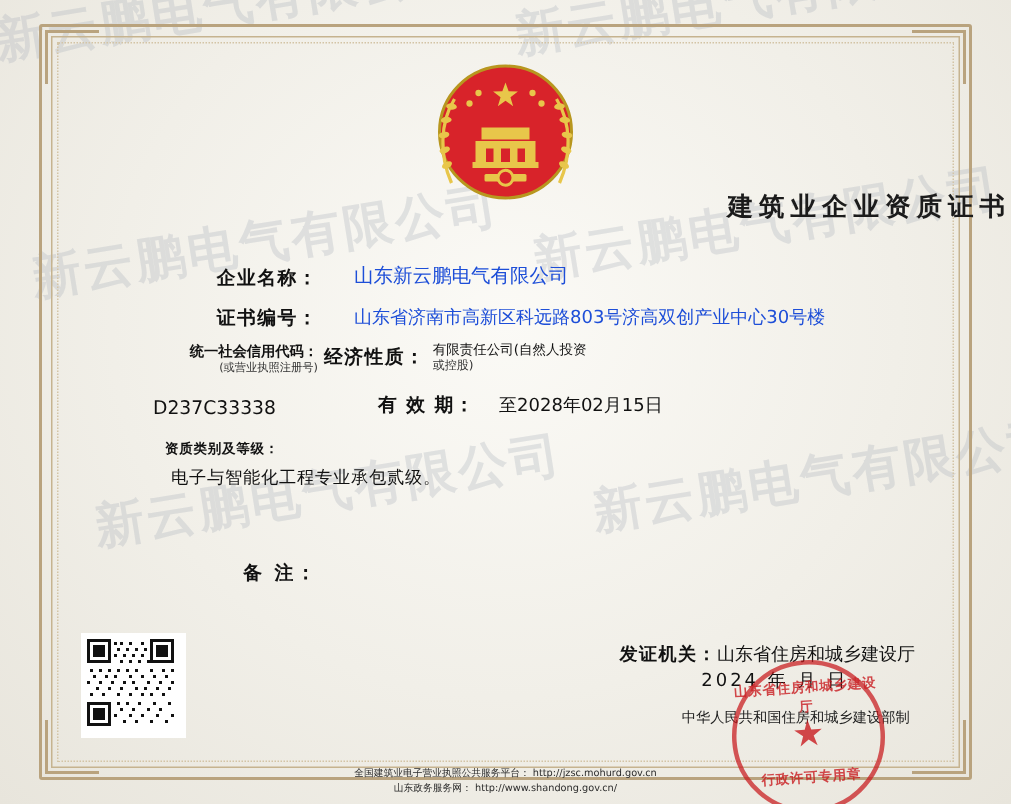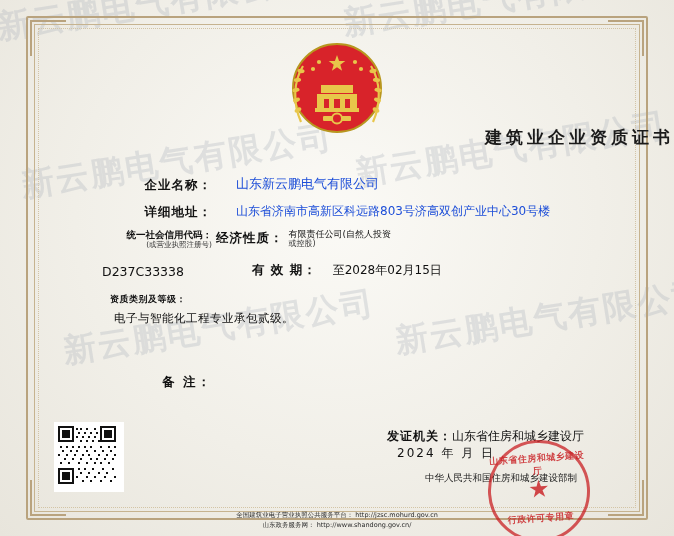--- a/index.html
+++ b/index.html
@@ -223,23 +223,23 @@
   .row-remark {
     margin-top: 48px;
     display: flex;
     align-items: flex-end;
   }
   .remark-label { width: 116px; text-align: right; font-size: 12.5px; font-weight: 700; letter-spacing: 2px; }
 
   
   .issuer {
     position: absolute;
-    right: 90px;
+    right: 64px;
     top: 428px;
-    text-align: left;
+    text-align: center;
     font-size: 12px;
     color: #111;
   }
   .issuer .line1 { font-weight: 700; letter-spacing: 1px; font-size: 12px; }
   .issuer .line1 .org { font-weight: 400; letter-spacing: 0px; }
   .issuer .line2 {
     margin-left: 10px;
     font-size: 12px;
     letter-spacing: 2px;
   }
@@ -383,21 +383,21 @@
   <div class="doc-title">建筑业企业资质证书</div>
 
   <div class="fields">
 
     <div class="row">
       <div class="label w-company">企业名称：</div>
       <div class="value big">山东新云鹏电气有限公司</div>
     </div>
 
     <div class="row">
-      <div class="label w-company">详细地址：</div>
+      <div class="label w-company">证书编号：</div>
       <div class="value">山东省济南市高新区科远路803号济高双创产业中心30号楼</div>
     </div>
 
     <div class="row-credit">
       <div class="credit-label">
         <span class="l1">统一社会信用代码：</span>
         <span class="l2">(或营业执照注册号)</span>
       </div>
       <div class="econ-label">经济性质：</div>
       <div class="econ-value">

